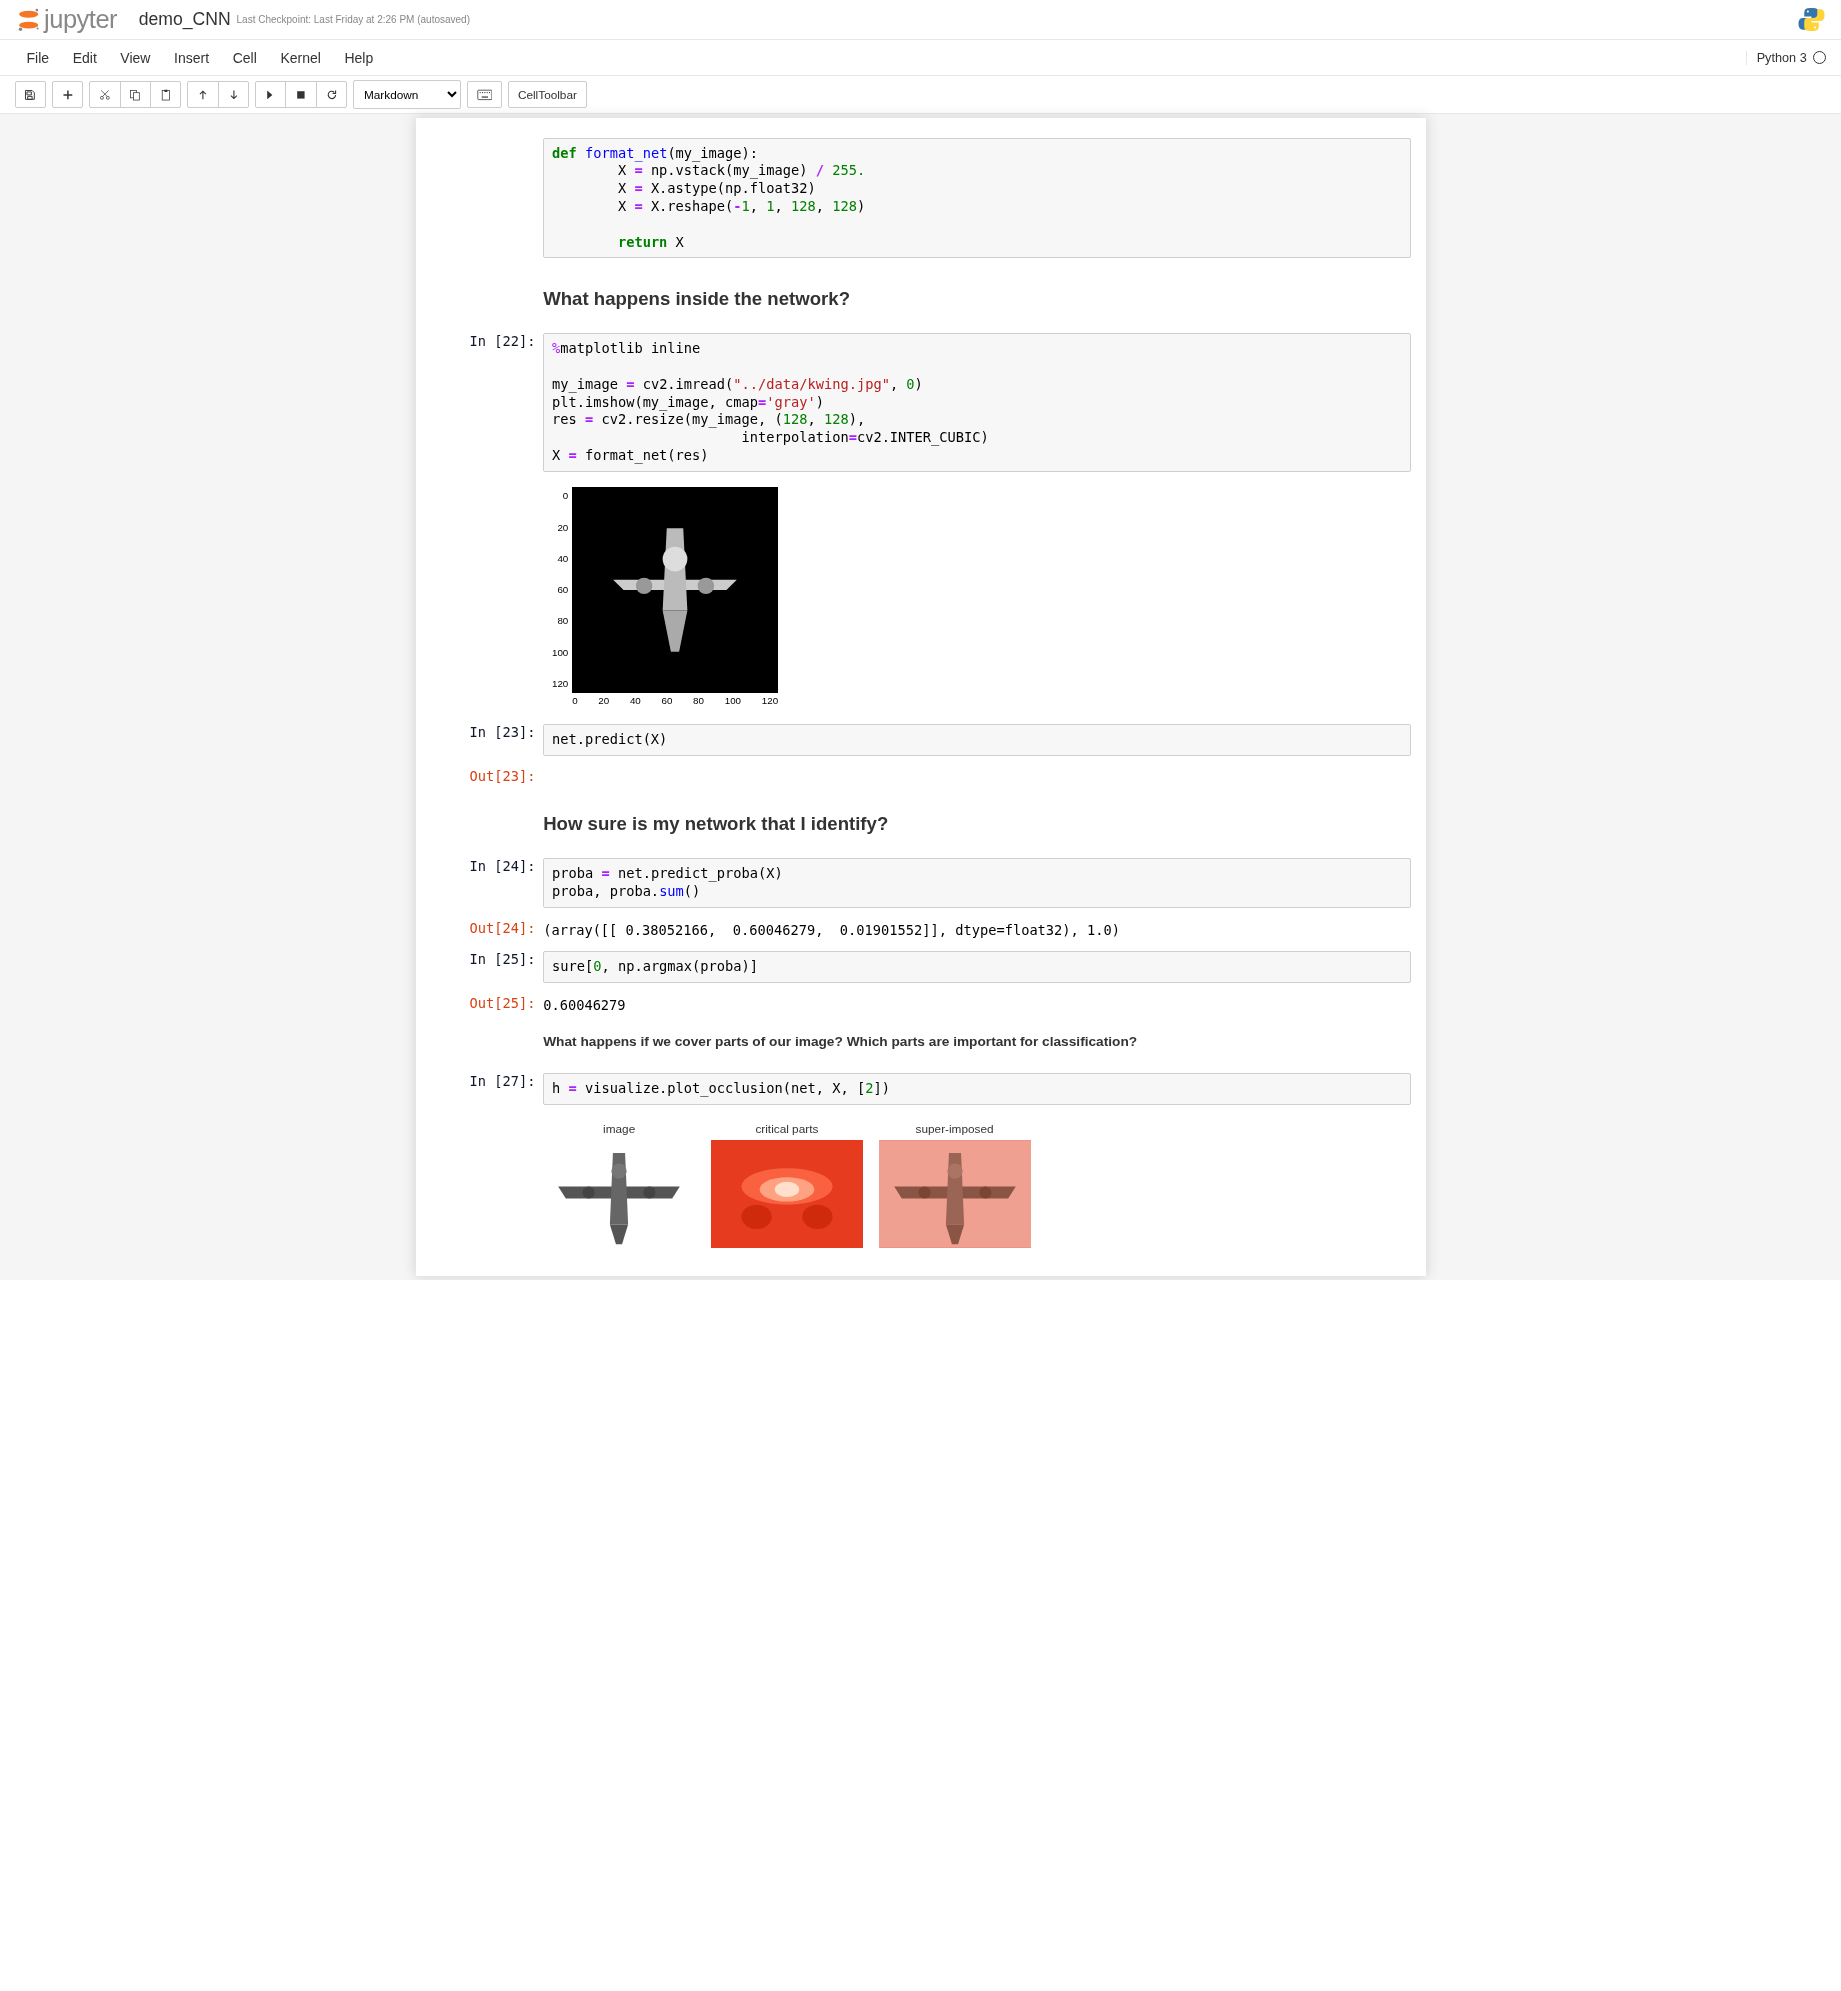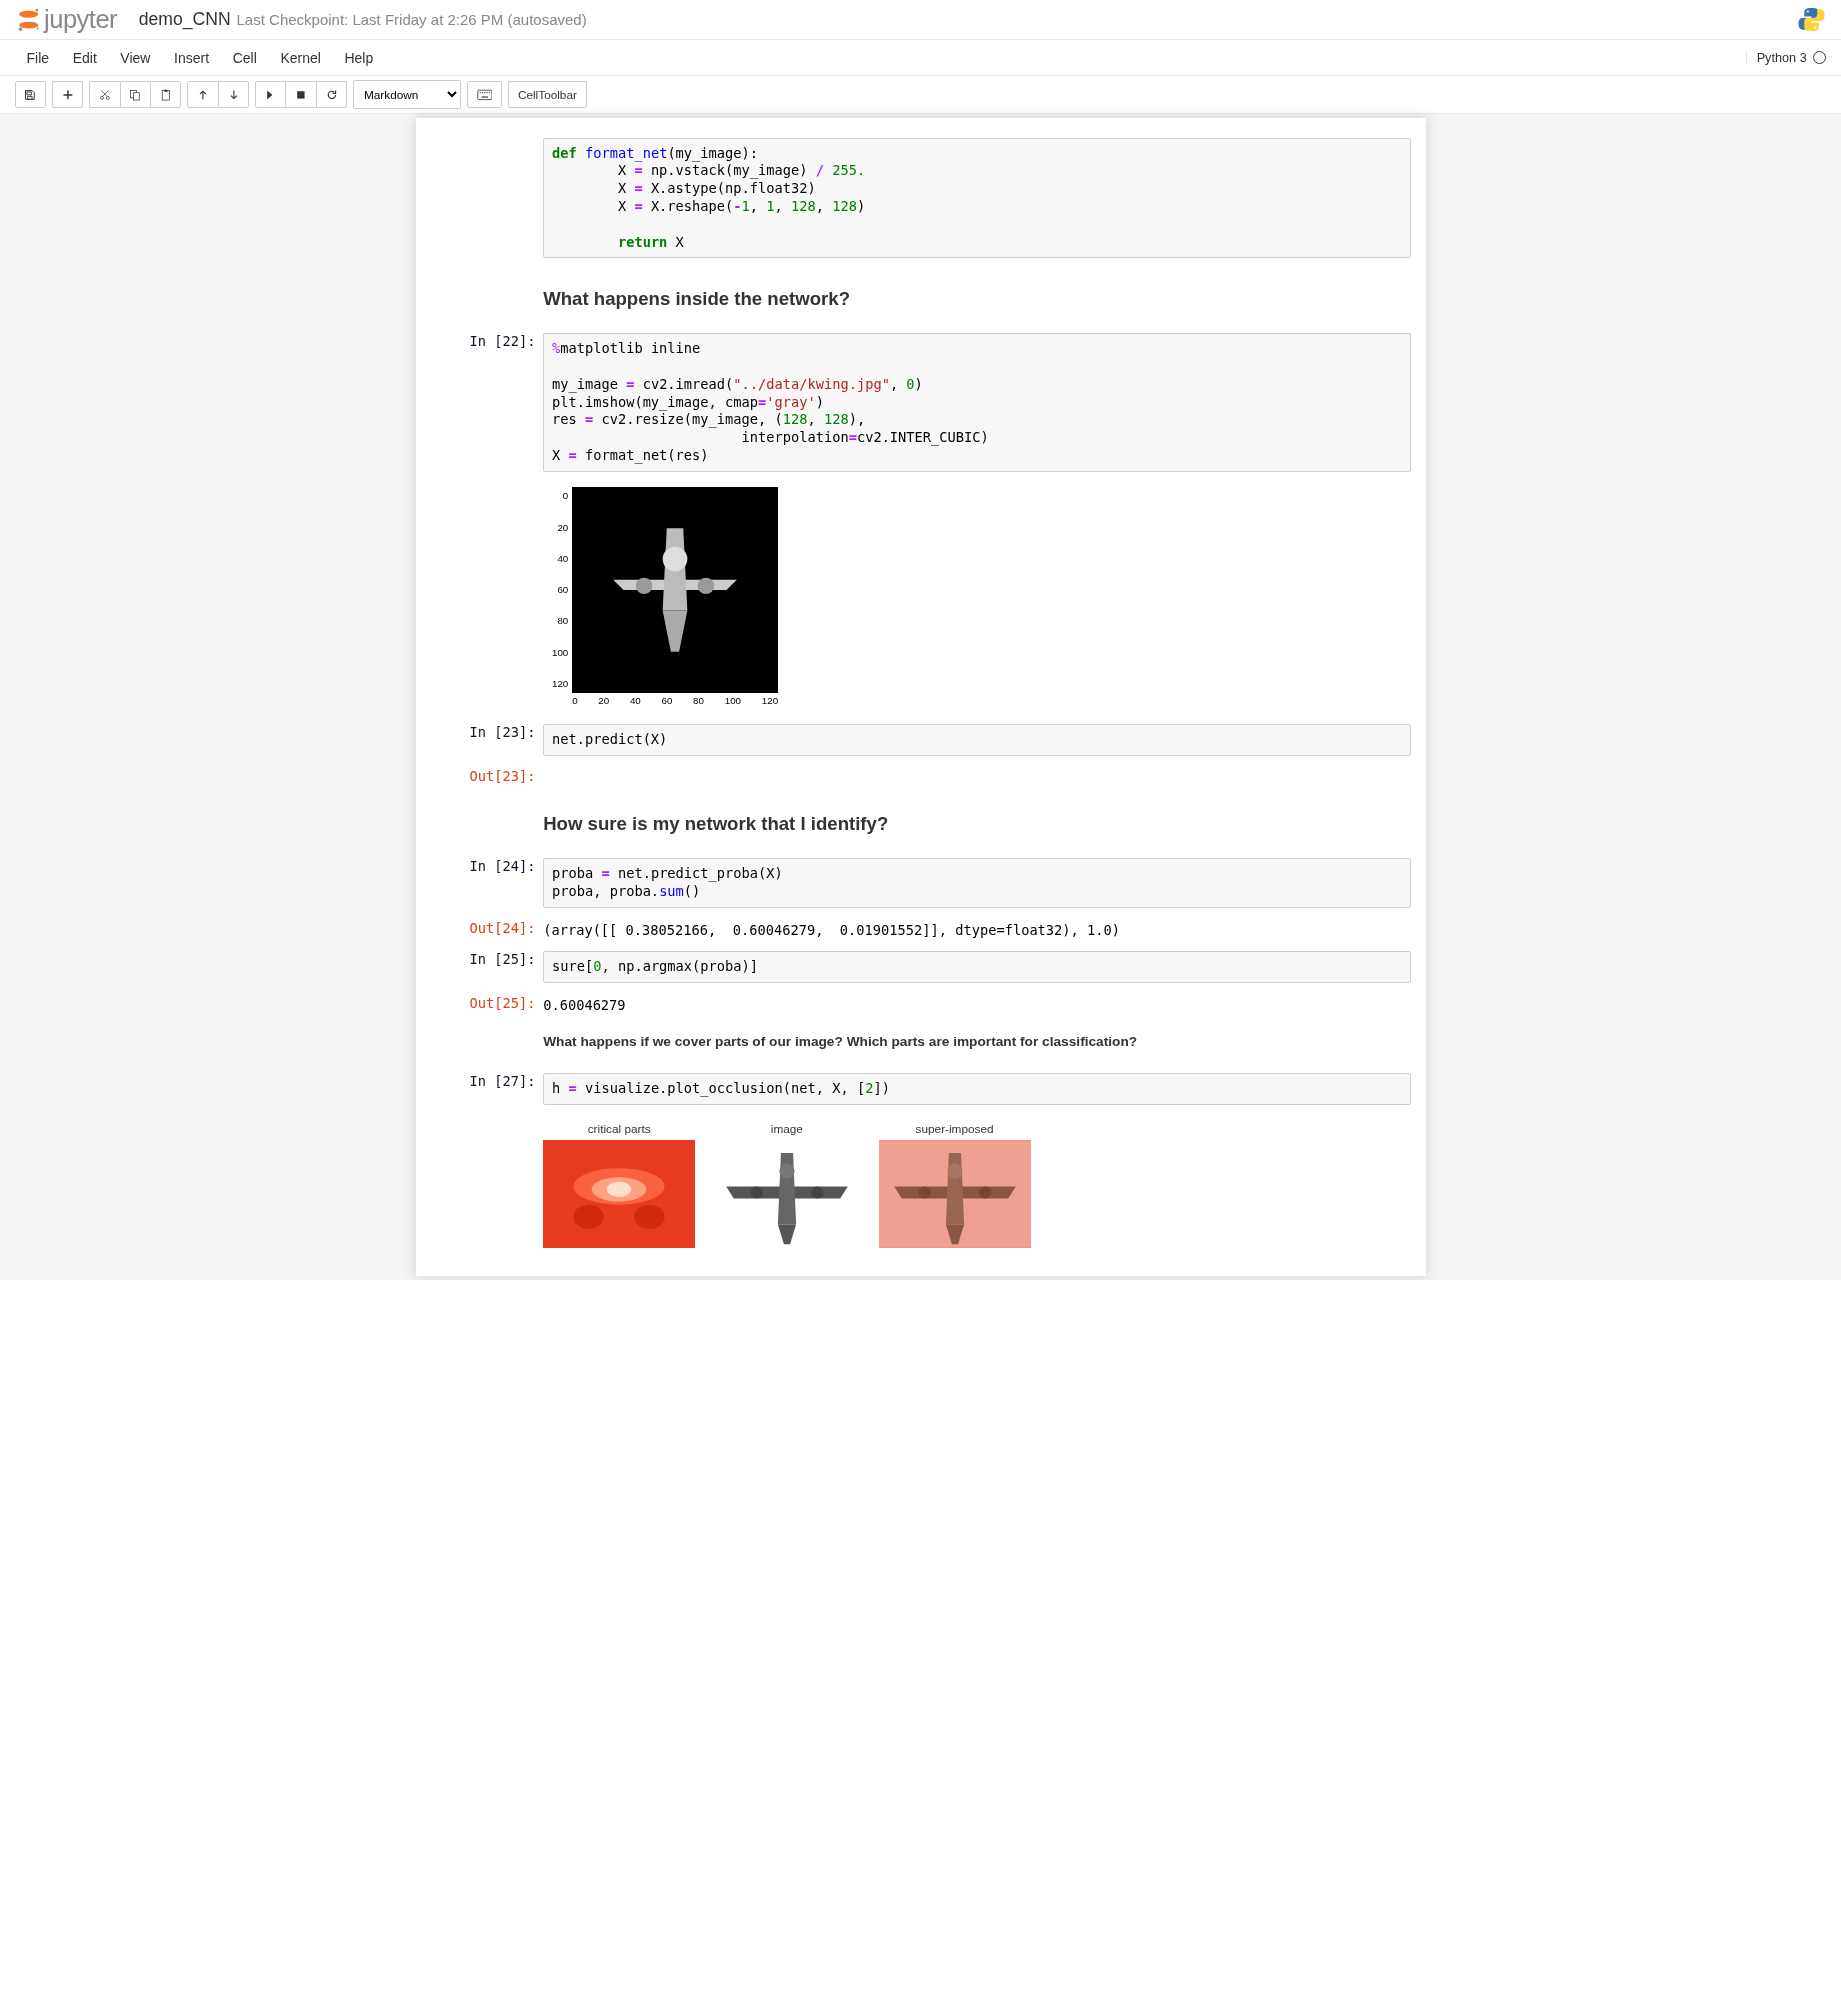--- a/index.html
+++ b/index.html
@@ -4,21 +4,21 @@
   <style>
     * { box-sizing: border-box; margin: 0; padding: 0; }
     body { font-family: "Helvetica Neue", Helvetica, Arial, sans-serif; font-size: 12.7px; color: #000; background: #fff; }
     
     
     .header { padding: 4.9px 14.7px; border-bottom: 1px solid #e7e7e7; display: flex; align-items: center; }
     .logo { display: flex; align-items: center; margin-right: 9.8px; }
     .logo-svg { width: 27.4px; height: 27.4px; }
     .logo-text { font-size: 25.5px; font-weight: 400; color: #888; margin-left: 2px; letter-spacing: -0.5px; }
     .notebook-name { font-size: 17.6px; color: #333; margin-left: 11.8px; font-weight: 400; }
-    .checkpoint { font-size: 15px; color: #888; margin-left: 5.9px; }
+    .checkpoint { font-size: 10px; color: #888; margin-left: 5.9px; }
     .py-logo { margin-left: auto; width: 29px; height: 29px; }
     
     
     .menubar { padding: 2px 14.7px; border-bottom: 1px solid #e7e7e7; display: flex; align-items: center; }
     .menu-item { padding: 7.8px 11.8px; font-size: 14px; color: #333; cursor: pointer; }
     .kernel-indicator { margin-left: auto; display: flex; align-items: center; gap: 5.9px; border-left: 1px solid #e7e7e7; padding-left: 9.8px; }
     .kernel-name { color: #333; font-size: 12.7px; }
     .kernel-status { width: 13.7px; height: 13.7px; border: 1px solid #333; border-radius: 50%; }
     
     
@@ -310,42 +310,42 @@
     <div class="prompt in-prompt">In [27]:</div>
     <div class="cell-body">
       <div class="code-input" id="code27"><span>h </span><span class="op">=</span><span> visualize.plot_occlusion(net, X, [</span><span class="num">2</span><span>])</span></div>
     </div>
   </div>
   <div class="cell">
     <div class="prompt"></div>
     <div class="cell-body">
       <div class="occlusion-row">
         <div class="occ-panel">
+          <div class="occ-title">image</div>
+          <div class="occ-img" style="background:#fff;">
+            <svg viewBox="0 0 100 70" width="100%" height="100%">
+              <path d="M 10 30 L 90 30 L 85 38 L 15 38 Z" fill="#555"></path>
+              <path d="M 46 8 L 54 8 L 56 55 L 44 55 Z" fill="#666"></path>
+              <circle cx="50" cy="20" r="5" fill="#777"></circle>
+              <path d="M 44 55 L 56 55 L 52 68 L 48 68 Z" fill="#555"></path>
+              <circle cx="30" cy="34" r="4" fill="#444"></circle>
+              <circle cx="70" cy="34" r="4" fill="#444"></circle>
+            </svg>
+          </div>
+        </div>
+        <div class="occ-panel">
           <div class="occ-title">critical parts</div>
           <div class="occ-img" style="background:#e63b1f;">
             <svg viewBox="0 0 100 70" width="100%" height="100%">
               <rect width="100" height="70" fill="#e63b1f"></rect>
               <ellipse cx="50" cy="30" rx="30" ry="12" fill="#ff6b4a" opacity="0.8"></ellipse>
               <ellipse cx="50" cy="32" rx="18" ry="8" fill="#ffaa88" opacity="0.9"></ellipse>
               <ellipse cx="50" cy="32" rx="8" ry="5" fill="#ffe0cc"></ellipse>
               <ellipse cx="30" cy="50" rx="10" ry="8" fill="#c02000" opacity="0.6"></ellipse>
               <ellipse cx="70" cy="50" rx="10" ry="8" fill="#c02000" opacity="0.6"></ellipse>
-            </svg>
-          </div>
-        </div>
-        <div class="occ-panel">
-          <div class="occ-title">image</div>
-          <div class="occ-img" style="background:#fff;">
-            <svg viewBox="0 0 100 70" width="100%" height="100%">
-              <path d="M 10 30 L 90 30 L 85 38 L 15 38 Z" fill="#555"></path>
-              <path d="M 46 8 L 54 8 L 56 55 L 44 55 Z" fill="#666"></path>
-              <circle cx="50" cy="20" r="5" fill="#777"></circle>
-              <path d="M 44 55 L 56 55 L 52 68 L 48 68 Z" fill="#555"></path>
-              <circle cx="30" cy="34" r="4" fill="#444"></circle>
-              <circle cx="70" cy="34" r="4" fill="#444"></circle>
             </svg>
           </div>
         </div>
         <div class="occ-panel">
           <div class="occ-title">super-imposed</div>
           <div class="occ-img" style="background:#f09080;">
             <svg viewBox="0 0 100 70" width="100%" height="100%">
               <rect width="100" height="70" fill="#f0a090"></rect>
               <path d="M 10 30 L 90 30 L 85 38 L 15 38 Z" fill="#8a5545"></path>
               <path d="M 46 8 L 54 8 L 56 55 L 44 55 Z" fill="#9a6555"></path>

